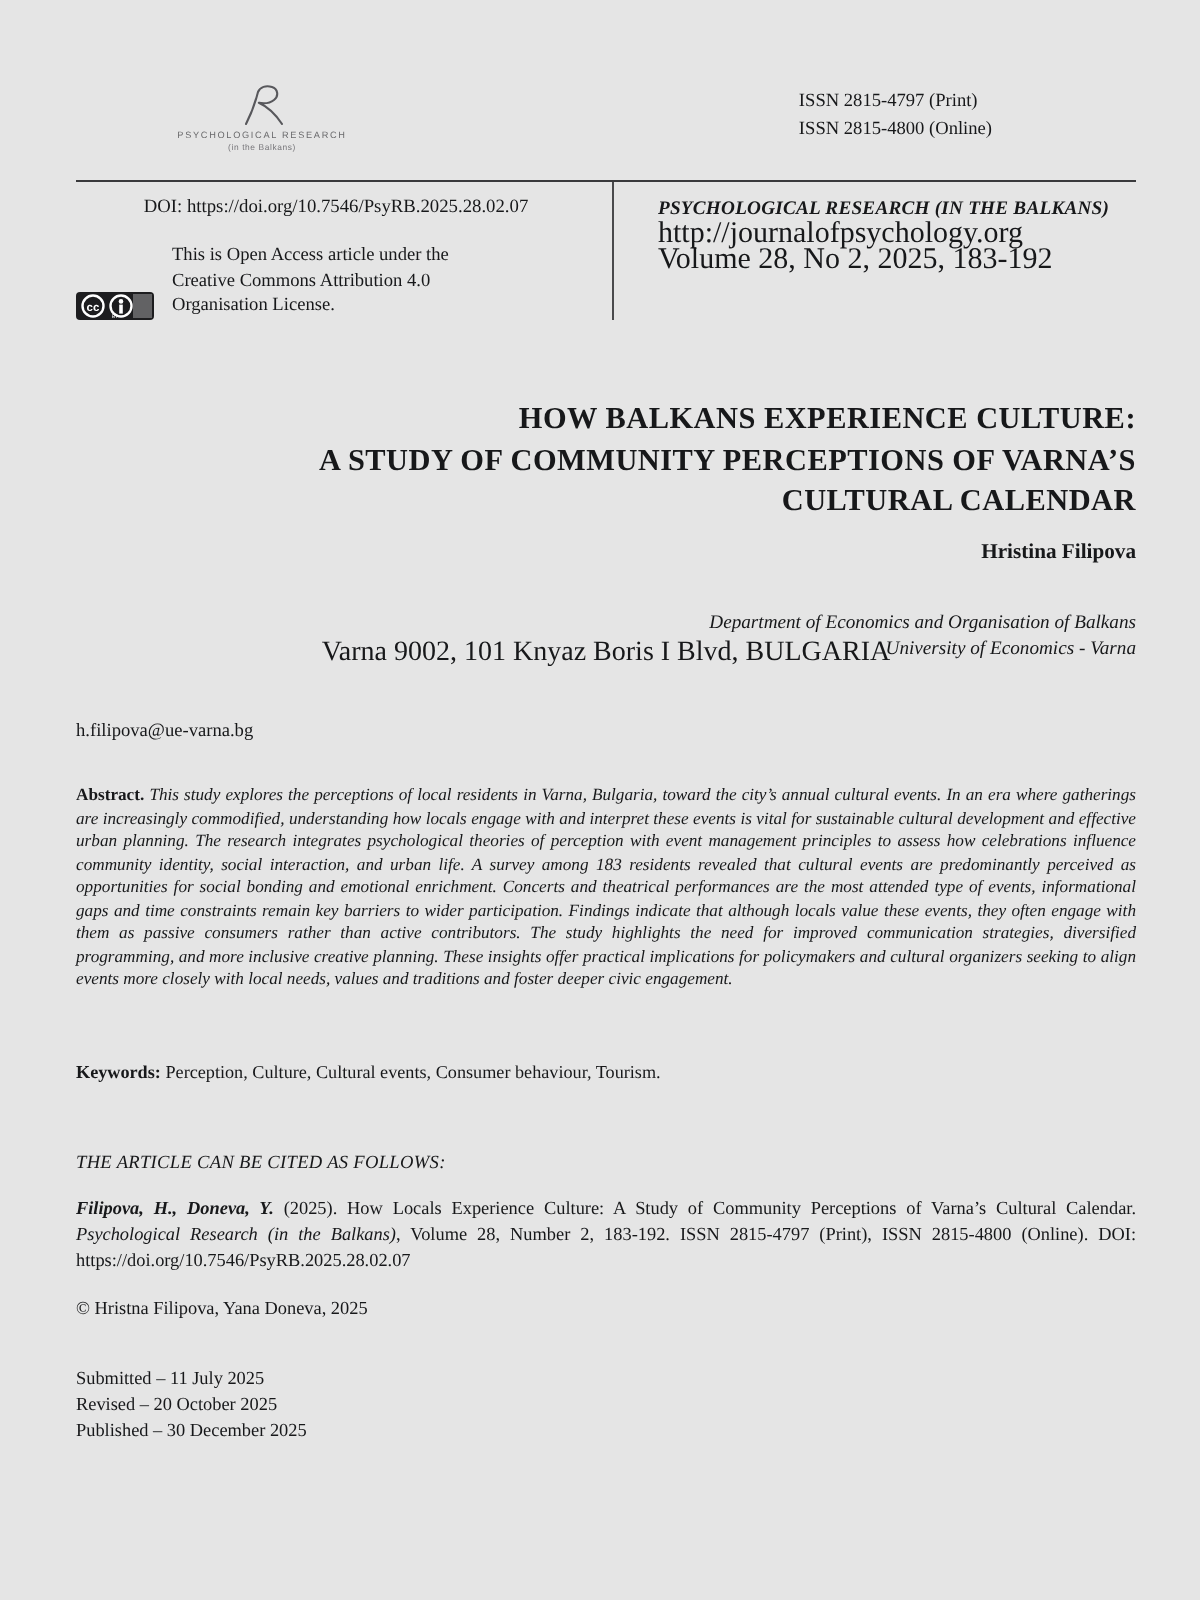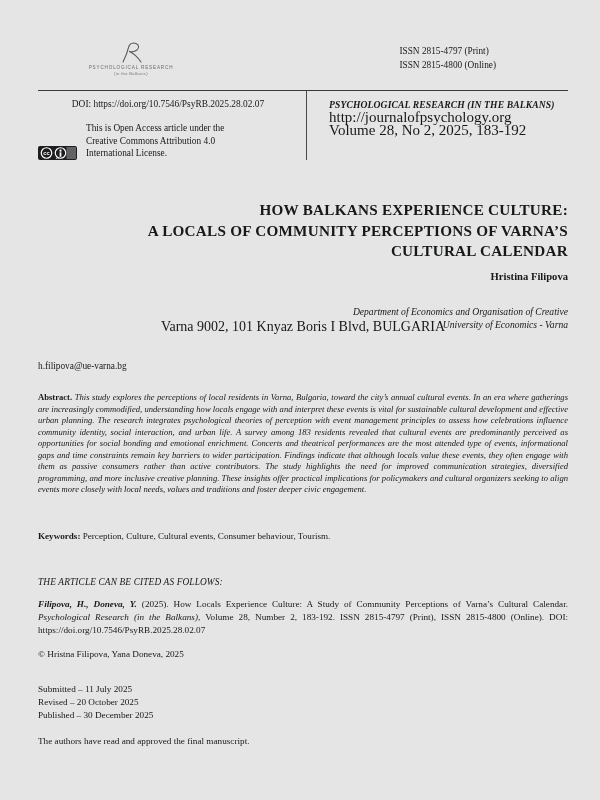--- a/index.html
+++ b/index.html
@@ -290,45 +290,45 @@
             <text x="17" y="18.6" font-family="Liberation Sans, sans-serif" font-size="11.5" font-weight="bold" fill="#ffffff" text-anchor="middle">cc</text>
             <circle cx="45" cy="14" r="10.5" fill="none" stroke="#ffffff" stroke-width="2.4"></circle>
             <circle cx="45" cy="9.4" r="2.3" fill="#ffffff"></circle>
             <rect x="43.2" y="12.6" width="3.6" height="9" fill="#ffffff"></rect>
             <rect x="57" y="2" width="19" height="24" fill="#9a9a9c" opacity="0.55"></rect>
             <text x="39" y="26.4" font-family="Liberation Sans, sans-serif" font-size="5" fill="#ffffff" text-anchor="middle">BY</text>
           </svg>
           <div class="license-text">
             <div>This is Open Access article under the</div>
             <div>Creative Commons Attribution 4.0</div>
-            <div>International License.</div>
+            <div>Organisation License.</div>
           </div>
         </div>
       </div>
 
       <div class="mh-right">
         <div class="journal-title">PSYCHOLOGICAL RESEARCH (IN THE BALKANS)</div>
         <div class="journal-line">http://journalofpsychology.org</div>
         <div class="journal-line">Volume 28, No 2, 2025, 183-192</div>
       </div>
     </div>
   </div>
 
   <div class="title">
     <div>HOW BALKANS EXPERIENCE CULTURE:</div>
-    <div>A LOCALS OF COMMUNITY PERCEPTIONS OF VARNA’S</div>
+    <div>A STUDY OF COMMUNITY PERCEPTIONS OF VARNA’S</div>
     <div>CULTURAL CALENDAR</div>
   </div>
 
   <div class="authors">
     <div>Hristina Filipova</div>
   </div>
 
   <div class="affiliation">
-    <div>Department of Economics and Organisation of Creative</div>
+    <div>Department of Economics and Organisation of Balkans</div>
     <div>University of Economics - Varna</div>
   </div>
 
   <div class="address">Varna 9002, 101 Knyaz Boris I Blvd, BULGARIA</div>
 
   <div class="emails">
     <div>h.filipova@ue-varna.bg</div>
   </div>
 
   <div class="abstract">
@@ -347,15 +347,14 @@
   </div>
 
   <div class="copyright">© Hristna Filipova, Yana Doneva, 2025</div>
 
   <div class="dates">
     <div>Submitted – 11 July 2025</div>
     <div>Revised – 20 October 2025</div>
     <div>Published – 30 December 2025</div>
   </div>
 
-  <div class="approval">The authors have read and approved the final manuscript.</div>
 
 </div>
 
 </body></html>

